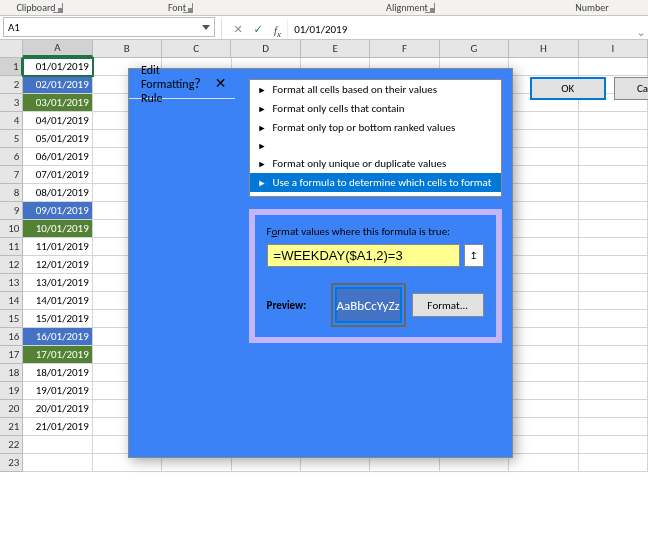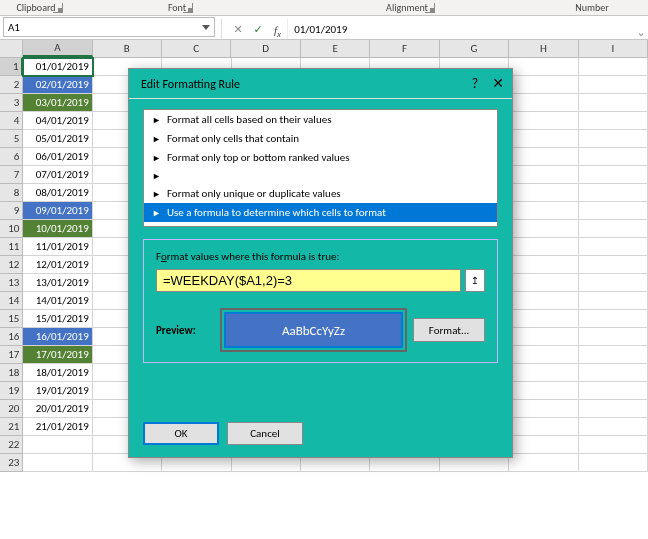--- a/index.html
+++ b/index.html
@@ -31,34 +31,34 @@
 .col-h.sel { background: #d2d2d2; border-bottom: 2px solid #217346; }
 .rows { }
 .row { display: flex; height: 18px; }
 .row-h { width: 26px; border-right: 1px solid #bbb; border-bottom: 1px solid #bbb; background: #e6e6e6; display: flex; align-items: center; justify-content: flex-end; padding-right: 3px; color: #333; }
 .row-h.sel { background: #d2d2d2; border-right: 2px solid #217346; }
 .cell { width: 78px; border-right: 1px solid #d4d4d4; border-bottom: 1px solid #d4d4d4; padding: 0 3px; display: flex; align-items: center; justify-content: flex-end; background: #fff; }
 .cell.blue { background: #4472c4; color: #fff; }
 .cell.green { background: #548235; color: #fff; }
 .cell.active { outline: 2px solid #217346; outline-offset: -1px; z-index: 1; position: relative; }
 
-.dialog { position: absolute; left: 128px; top: 68px; width: 385px; height: 390px; background: #14b8a6; border: 1px solid #888; box-shadow: 3px 3px 12px rgba(0,0,0,.35); z-index: 100; display: flex; flex-direction: column; }
+.dialog { position: absolute; left: 128px; top: 68px; width: 385px; height: 390px; background: #3b82f6; border: 1px solid #888; box-shadow: 3px 3px 12px rgba(0,0,0,.35); z-index: 100; display: flex; flex-direction: row; }
 .dlg-title { height: 30px; display: flex; align-items: center; justify-content: space-between; padding: 0 8px 0 12px; border-bottom: 1px solid #ddd; }
 .dlg-title-text { font-size: 12px; color: #000; }
 .dlg-title-btns { display: flex; gap: 14px; }
 .dlg-title-btns span { font-size: 14px; cursor: pointer; color: #000; }
 .dlg-body { padding: 10px 14px; flex: 1; }
 .section-label { font-size: 11px; color: #000; margin-bottom: 4px; }
 .section-label .u { text-decoration: underline; }
 .rule-list { border: 1px solid #888; background: #fff; height: 118px; }
 .rule-item { padding: 3px 8px; display: flex; align-items: center; gap: 6px; cursor: pointer; }
 .rule-item.selected { background: #0078d7; color: #fff; }
 .rule-arrow { font-size: 9px; }
 .edit-desc { margin-top: 12px; }
-.desc-box { border: 1px solid #c4b5fd; padding: 10px 12px 14px; margin-top: 4px; }
+.desc-box { border: 6px solid #c4b5fd; padding: 10px 12px 14px; margin-top: 4px; }
 .desc-label { font-size: 11px; margin-bottom: 6px; }
 .desc-label .u { text-decoration: underline; }
 .formula-row { display: flex; gap: 4px; }
 .formula-input { flex: 1; border: 1px solid #888; background: #ffff8f; padding: 3px 6px; font-size: 13px; }
 .range-btn { width: 20px; border: 1px solid #888; background: #fff; display: flex; align-items: center; justify-content: center; cursor: pointer; font-size: 10px; }
 .preview-row { display: flex; align-items: center; gap: 10px; margin-top: 20px; }
 .preview-label { font-weight: bold; font-size: 11px; width: 58px; }
 .preview-box { flex: 1; height: 36px; border: 2px solid #0078d7; outline: 2px solid #666; outline-offset: 2px; background: #4472c4; color: #fff; display: flex; align-items: center; justify-content: center; font-size: 13px; }
 .format-btn { width: 72px; height: 24px; border: 1px solid #888; background: #e1e1e1; cursor: pointer; font-size: 11px; display: flex; align-items: center; justify-content: center; }
 .dlg-buttons { display: flex; justify-content: flex-start; gap: 8px; padding: 8px 14px 12px; }

